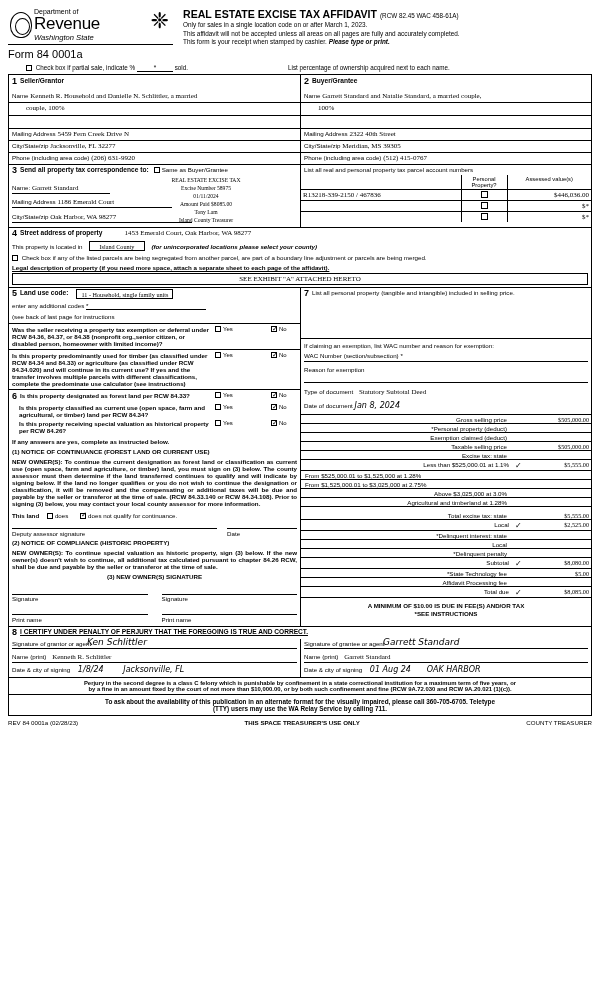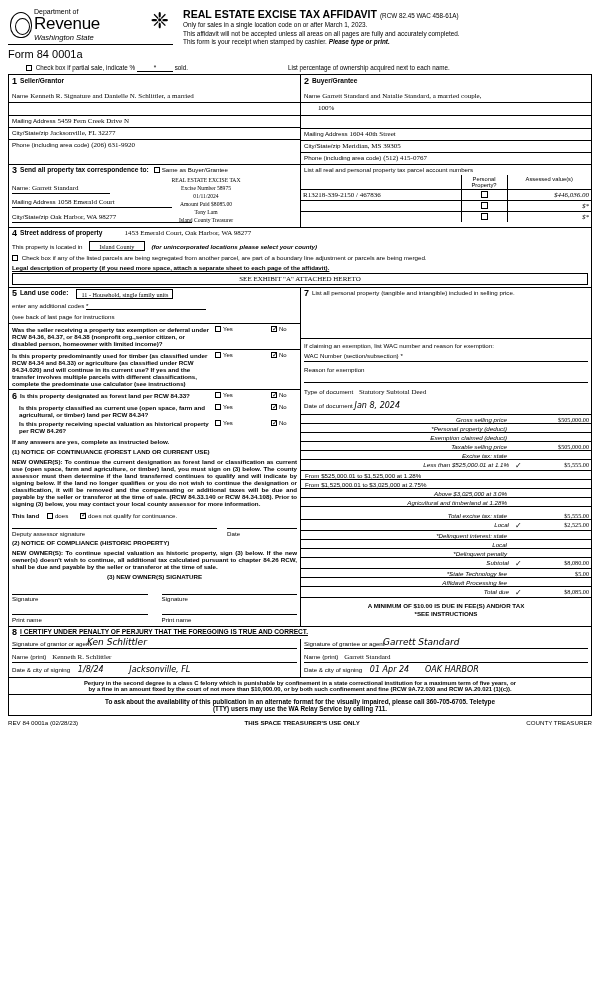--- a/index.html
+++ b/index.html
@@ -11,21 +11,21 @@
     font-size:6.2px;
     color:#000;
     position:relative;
     -webkit-font-smoothing:antialiased;
   }
   .page { position:relative; width:600px; height:988px; padding:6px 8px; }
   .bold { font-weight:bold; }
   .ital { font-style:italic; }
   .u { text-decoration:underline; }
   .center { text-align:center; }
-  .right { text-align:right;font-style:italic; }
+  .right { text-align:right; }
 
   
   .hdr { display:flex; align-items:flex-start; border-bottom:0px solid #000; }
   .logo-box { width:165px; padding-top:2px; }
   .logo-inner { position:relative; border-bottom:1.6px solid #000; padding-bottom:2px; }
   .dept { font-size:7px; margin-left:26px; }
   .rev { font-size:17px; font-weight:normal; letter-spacing:-0.3px; margin-left:26px; line-height:1.05; }
   .wash { font-size:7.6px; font-style:italic; margin-left:26px; }
   .seal { position:absolute; left:2px; top:4px; width:22px; height:26px;
           border:1.2px solid #000; border-radius:50% 50% 45% 45%; }
@@ -118,21 +118,24 @@
 
   <div class="outer" style="margin-top:2px;">
     <div class="row">
       <div class="colL">
         <div class="pad" style="height:16px;">
           <span class="secnum">1</span>
           <span class="sechead">Seller/Grantor</span>
         </div>
         <div class="xpad bb">
           <span>Name</span>
-          <span class="fill">Kenneth R. Signature and Danielle N. Schlittler, a married</span>
+          <span class="fill">Kenneth R. Household and Danielle N. Schlittler, a married</span>
+        </div>
+        <div class="xpad bb" style="height:13px;">
+          <span class="fill" style="margin-left:14px;">couple, 100%</span>
         </div>
         <div class="xpad bb" style="height:13px;padding-top:3px;"></div>
         <div class="xpad bb">
           <span>Mailing Address</span>
           <span class="fill">5459 Fern Creek Drive N</span>
         </div>
         <div class="xpad bb">
           <span>City/State/zip</span>
           <span class="fill">Jacksonville, FL  32277</span>
         </div>
@@ -149,21 +152,21 @@
         <div class="xpad bb">
           <span>Name</span>
           <span class="fill">Garrett Standard and Natalie Standard, a married couple,</span>
         </div>
         <div class="xpad bb" style="height:13px;">
           <span class="fill" style="margin-left:14px;">100%</span>
         </div>
         <div class="xpad bb" style="height:13px;"></div>
         <div class="xpad bb">
           <span>Mailing Address</span>
-          <span class="fill">1604 40th Street</span>
+          <span class="fill">2322 40th Street</span>
         </div>
         <div class="xpad bb">
           <span>City/State/zip</span>
           <span class="fill">Meridian, MS  39305</span>
         </div>
         <div class="xpad">
           <span>Phone (including area code)</span>
           <span class="fill">(512) 415-0767</span>
         </div>
       </div>
@@ -190,21 +193,21 @@
             <div>Tony Lam</div>
             <div>Island County Treasurer</div>
           </div>
           <div class="xpad" style="height:20px;padding-top:7px;">
             <span>Name:</span>
             <span class="fill">Garrett Standard</span>
             <div style="border-bottom:0.8px solid #000;width:98px;margin-top:1px;"></div>
           </div>
           <div class="xpad" style="height:15px;">
             <span>Mailing Address</span>
-            <span class="fill">1058 Emerald Court</span>
+            <span class="fill">1186 Emerald Court</span>
             <div style="border-bottom:0.8px solid #000;width:160px;margin-top:1px;"></div>
           </div>
           <div class="xpad" style="height:15px;">
             <span>City/State/zip</span>
             <span class="fill">Oak Harbor, WA  98277</span>
             <div style="border-bottom:0.8px solid #000;width:180px;margin-top:1px;"></div>
           </div>
         </div>
       </div>
       <div class="colR">
@@ -467,37 +470,37 @@
           <div style="border-bottom:0.8px solid #000;margin-top:1px;"></div>
         </div>
         <div class="xpad" style="height:12px;">
           <span>Name (print)</span>
           <span class="fill" style="margin-left:4px;">Kenneth R. Schlittler</span>
           <div style="border-bottom:0.8px solid #000;margin-top:1px;"></div>
         </div>
         <div class="xpad" style="height:13px;">
           <span>Date &amp; city of signing</span>
           <span class="hand" style="margin-left:6px;">1/8/24</span>
-          <span class="hand" style="margin-left:24px;">Jacksonville, FL</span>
+          <span class="hand" style="margin-left:18px;">Jacksonville, FL</span>
         </div>
       </div>
       <div class="colR">
         <div class="xpad" style="position:relative;height:13px;">
           <span>Signature of grantee or agent</span>
           <span class="hand" style="position:absolute;left:82px;top:-2px;font-size:9px;">Garrett Standard</span>
           <div style="border-bottom:0.8px solid #000;margin-top:1px;"></div>
         </div>
         <div class="xpad" style="height:12px;">
           <span>Name (print)</span>
           <span class="fill" style="margin-left:4px;">Garrett Standard</span>
           <div style="border-bottom:0.8px solid #000;margin-top:1px;"></div>
         </div>
         <div class="xpad" style="height:13px;">
           <span>Date &amp; city of signing</span>
-          <span class="hand" style="margin-left:6px;">01 Apr 24</span>
+          <span class="hand" style="margin-left:6px;">01 Aug 24</span>
           <span class="hand" style="margin-left:14px;">OAK HARBOR</span>
         </div>
       </div>
     </div>
   </div>
 
   <div class="footer-note bold center">
     <div>Perjury in the second degree is a class C felony which is punishable by confinement in a state correctional institution for a maximum term of five years, or</div>
     <div>by a fine in an amount fixed by the court of not more than $10,000.00, or by both such confinement and fine (RCW 9A.72.030 and RCW 9A.20.021 (1)(c)).</div>
   </div>

